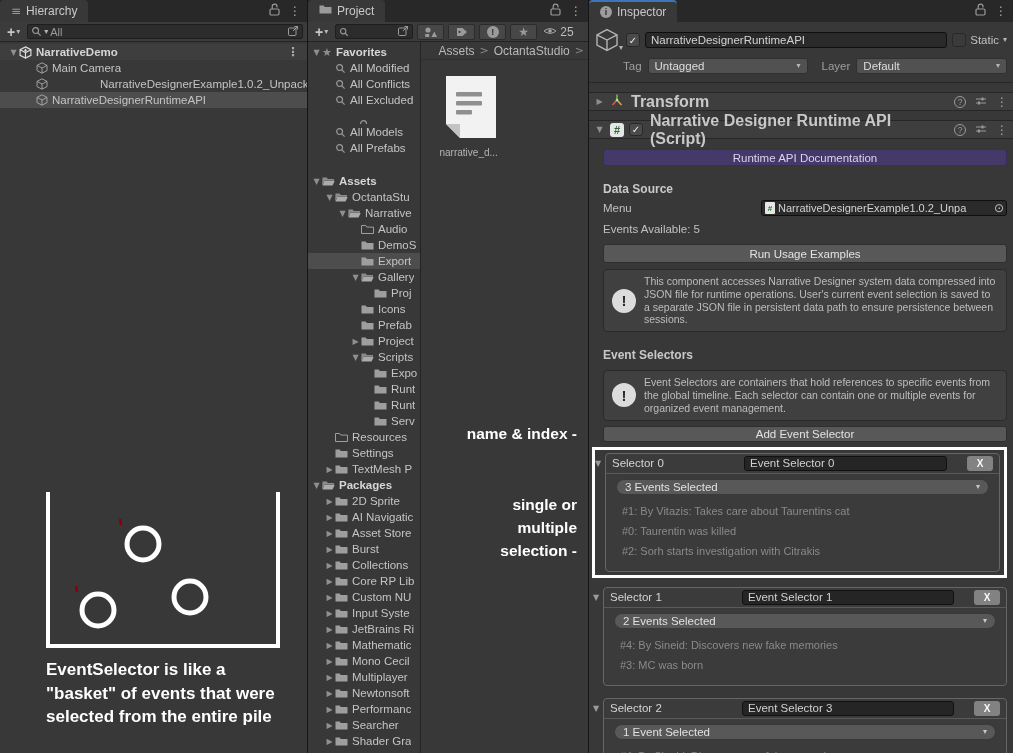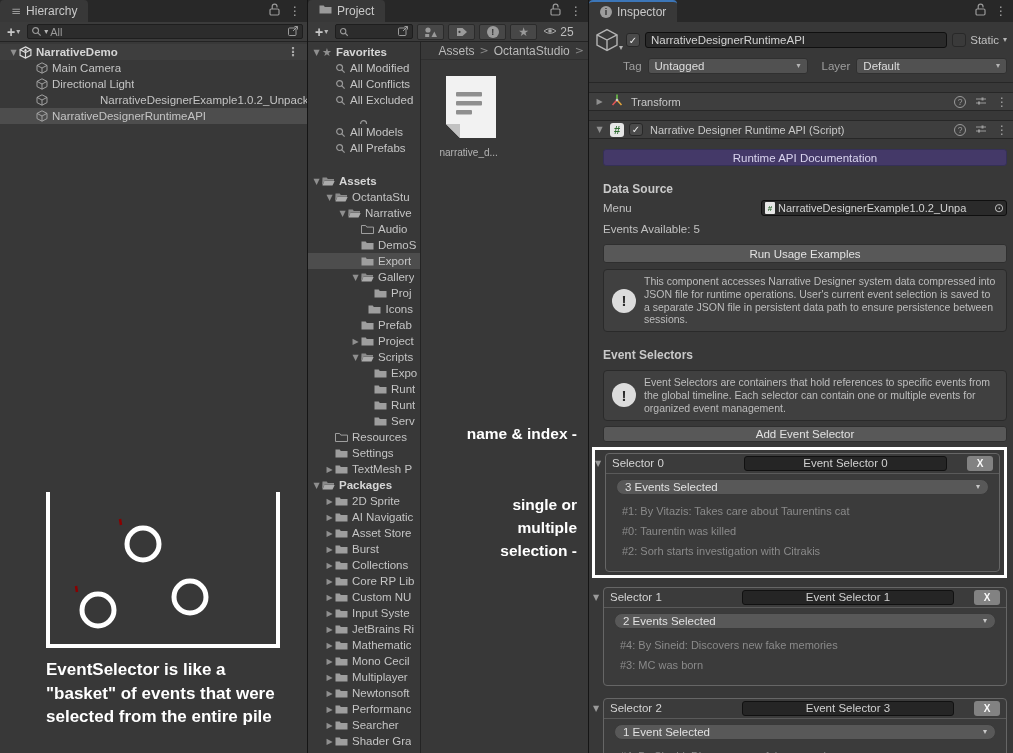--- a/index.html
+++ b/index.html
@@ -76,21 +76,21 @@
   .go-row2 { display:flex; align-items:center; margin:6px 0 0 28px; gap:6px; color:#9f9f9f; font-size:11.5px; }
   .udrop { height:16px; background:#515151; border:1px solid #303030; border-radius:3px; display:flex;
            align-items:center; padding:0 6px; color:#dddddd; font-size:11.5px; }
   .udrop .caret { margin-left:auto; padding-left:6px; }
   #tag-drop { width:160px; }
   #layer-drop { flex:1; }
 
   .comp-bar { height:19px; background:#3e3e3e; border-top:1px solid #272727; border-bottom:1px solid #272727;
               display:flex; align-items:center; gap:5px; padding:0 5px; margin-top:8px; }
   .comp-bar.first { margin-top:9px; }
-  .comp-title { font-weight:normal; font-size:11px; color:#c8c8c8; margin-left:2px; }
+  .comp-title { font-weight:bold; font-size:16px; color:#c8c8c8; margin-left:2px; }
   .comp-right { margin-left:auto; display:flex; align-items:center; gap:9px; }
   .helpcircle { width:12px; height:12px; border-radius:50%; border:1px solid #9a9a9a; color:#9a9a9a;
                 font-size:8.5px; display:flex; align-items:center; justify-content:center; }
   .scripticon { width:14px; height:14px; background:#e6e6e6; border-radius:3px; color:#2e6b30;
                 font-weight:bold; font-size:11px; display:flex; align-items:center; justify-content:center; }
 
   #script-body { padding:0 6px 0 14px; }
   .ubtn { background:#585858; border:1px solid #2f2f2f; border-radius:3px; color:#e2e2e2;
           font-size:11.5px; display:flex; align-items:center; justify-content:center; }
   #doc-btn { height:17px; margin-top:10px; background:#443968; border-color:#353057; color:#d9d4ee; }
@@ -116,21 +116,21 @@
 
   .sel-wrapper { border:3px solid #ffffff; margin:5px 0 0 -11px; padding:3px 4px 3px 10px; }
   .selector { position:relative; border:1px solid #666666; border-radius:4px; background:#3b3b3b; }
   .selector.m1 { margin-top:9px; }
   .selector.m2 { margin-top:12px; }
   .sel-head { display:flex; align-items:center; padding:2px 6px; border-bottom:1px solid #5a5a5a; gap:20px; }
   .sel-tri { position:absolute; left:-11px; top:5px; font-size:8px; color:#9a9a9a;
              font-family:"DejaVu Sans",sans-serif; }
   .sel-label { color:#d4d4d4; font-size:11.5px; flex:0 0 112px; }
   .sel-name { flex:1; min-width:0; height:15px; background:#252525; border:1px solid #111111; border-radius:3px;
-              color:#d0d0d0; font-size:11.5px; padding:0 5px; font-family:inherit; outline:none;text-align:center; }
+              color:#d0d0d0; font-size:11.5px; padding:0 5px; font-family:inherit; outline:none; }
   .sel-x { flex:0 0 26px; height:15px; background:#828282; border-radius:3px; color:#fafafa; font-weight:bold;
            font-size:10px; display:flex; align-items:center; justify-content:center; }
   .sel-drop { margin:5px 10px 0 10px; height:16px; background:#585858; border:1px solid #3a3a3a; border-radius:8px;
               display:flex; align-items:center; padding:0 8px; color:#e0e0e0; font-size:11.5px; }
   .sel-drop .caret { margin-left:auto; color:#c8c8c8; }
   .sel-events { padding:6px 6px 10px 16px; }
   .sel-event { height:20px; line-height:20px; color:#8a8a8a; font-size:11px; white-space:nowrap; overflow:hidden; }
 
   
   #annotation-layer { position:absolute; inset:0; pointer-events:none; z-index:50; }
@@ -192,29 +192,20 @@
       </div>
       <div class="trow" style="padding-left: 36px;">
         <span class="ticon">
           <svg width="12" height="12" viewBox="0 0 12 12">
             <path d="M6 0.8 L11 3.4 V8.6 L6 11.2 L1 8.6 V3.4 Z" fill="none" stroke="#ababab" stroke-width="0.9"></path>
             <path d="M1 3.4 L6 6 L11 3.4 M6 6 V11.2" fill="none" stroke="#ababab" stroke-width="0.9"></path>
           </svg>
         </span>
         <span class="tlabel">Main Camera</span>
       </div>
-      <div class="trow" style="padding-left: 36px;">
-        <span class="ticon">
-          <svg width="12" height="12" viewBox="0 0 12 12">
-            <path d="M6 0.8 L11 3.4 V8.6 L6 11.2 L1 8.6 V3.4 Z" fill="none" stroke="#ababab" stroke-width="0.9"></path>
-            <path d="M1 3.4 L6 6 L11 3.4 M6 6 V11.2" fill="none" stroke="#ababab" stroke-width="0.9"></path>
-          </svg>
-        </span>
-        <span class="tlabel">Directional Light</span>
-      </div>
       <div class="trow" style="padding-left: 36px; gap: 48px;">
         <span class="ticon">
           <svg width="12" height="12" viewBox="0 0 12 12">
             <path d="M6 0.8 L11 3.4 V8.6 L6 11.2 L1 8.6 V3.4 Z" fill="none" stroke="#ababab" stroke-width="0.9"></path>
             <path d="M1 3.4 L6 6 L11 3.4 M6 6 V11.2" fill="none" stroke="#ababab" stroke-width="0.9"></path>
           </svg>
         </span>
         <span class="tlabel">NarrativeDesignerExample1.0.2_Unpacke</span>
       </div>
       <div class="trow selected" style="padding-left: 36px;">
@@ -427,21 +418,21 @@
         </div>
         <div class="trow" style="padding-left: 55px;">
           <span class="tri glyph"></span>
           <span class="ticon">
             <svg width="13" height="11" viewBox="0 0 13 11">
               <path d="M0.5 1.5 h4.2 l1.1 1.6 h6.7 v6.4 h-12 z" fill="#9e9e9e"></path>
             </svg>
           </span>
           <span class="tlabel">Proj</span>
         </div>
-        <div class="trow" style="padding-left: 42px; justify-content: center;">
+        <div class="trow" style="padding-left: 42px;">
           <span class="tri glyph"></span>
           <span class="ticon">
             <svg width="13" height="11" viewBox="0 0 13 11">
               <path d="M0.5 1.5 h4.2 l1.1 1.6 h6.7 v6.4 h-12 z" fill="#9e9e9e"></path>
             </svg>
           </span>
           <span class="tlabel">Icons</span>
         </div>
         <div class="trow" style="padding-left: 42px;">
           <span class="tri glyph"></span>

